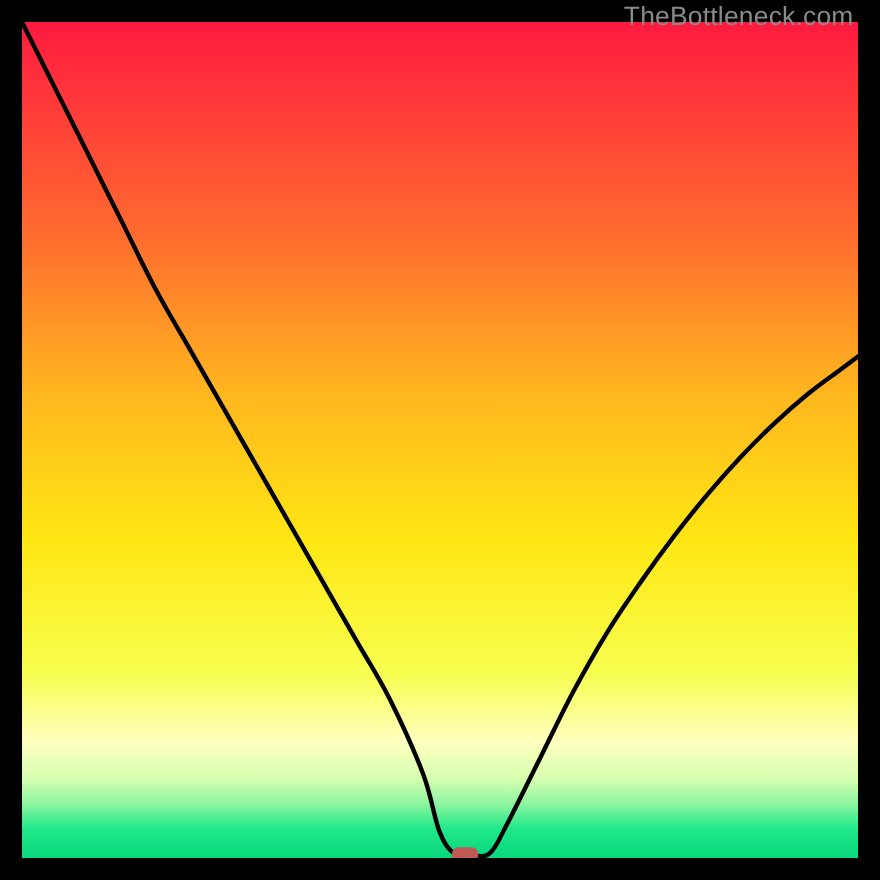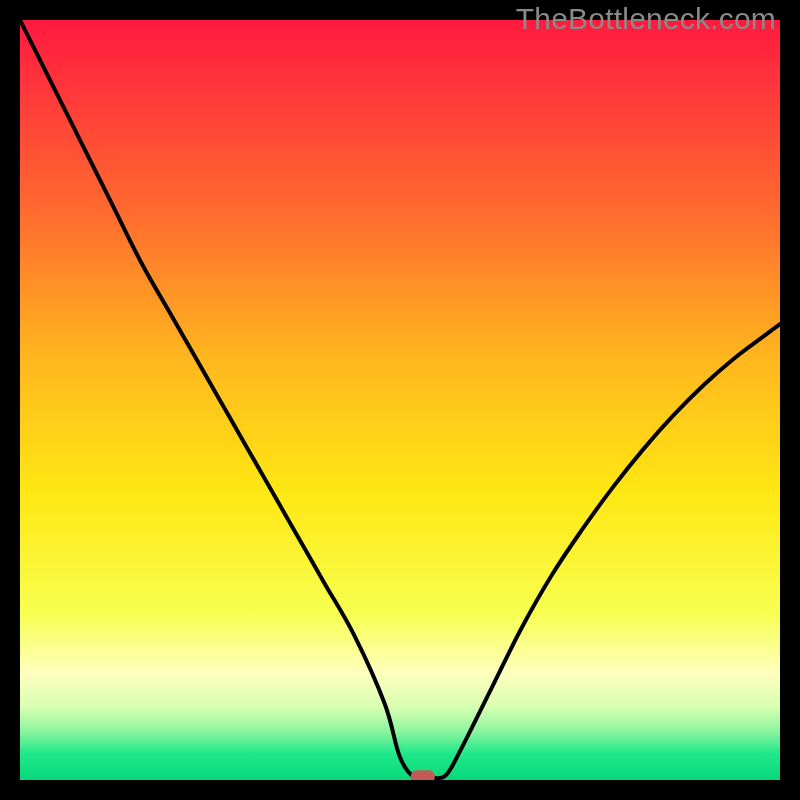--- a/index.html
+++ b/index.html
@@ -24,21 +24,21 @@
     left: 0;
     top: 0;
     width: 760px;
     height: 760px;
   }
   .watermark {
     position: absolute;
     top: 2px;
     right: 24px;
     color: #8a8a8a;
-    font-size: 30px;
+    font-size: 24px;
     font-weight: 500;
     letter-spacing: 0.2px;
   }
   svg { display: block; }
 </style>
 </head>
 <body>
 
 <div class="frame">
   <svg class="plot-area" viewBox="0 0 760 760">

